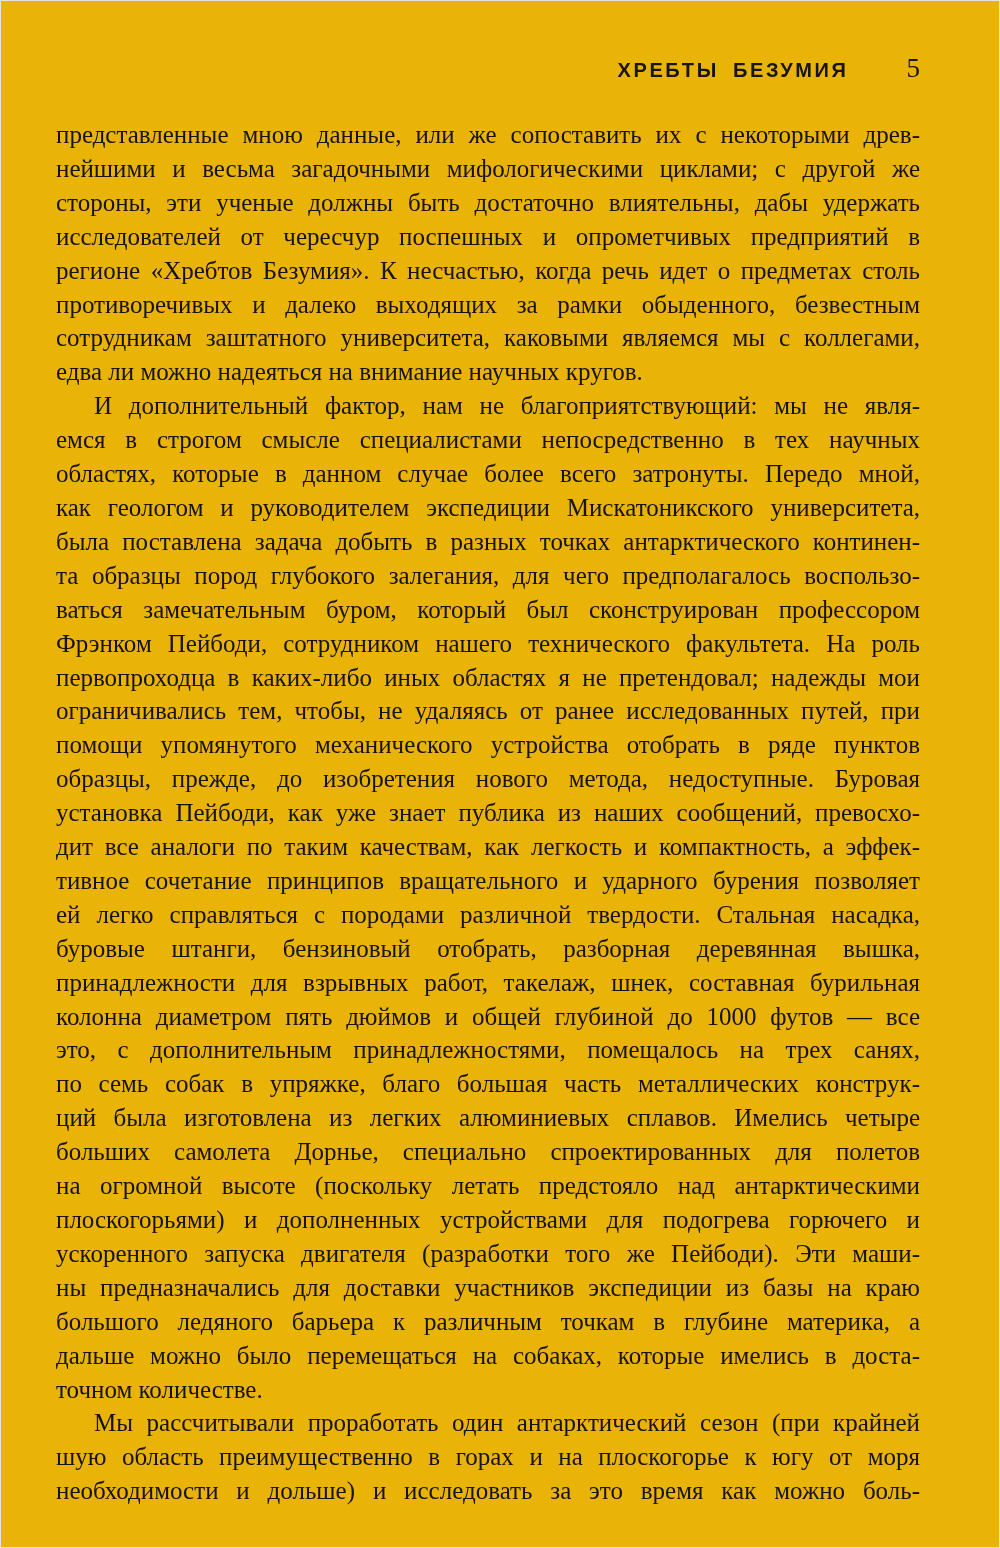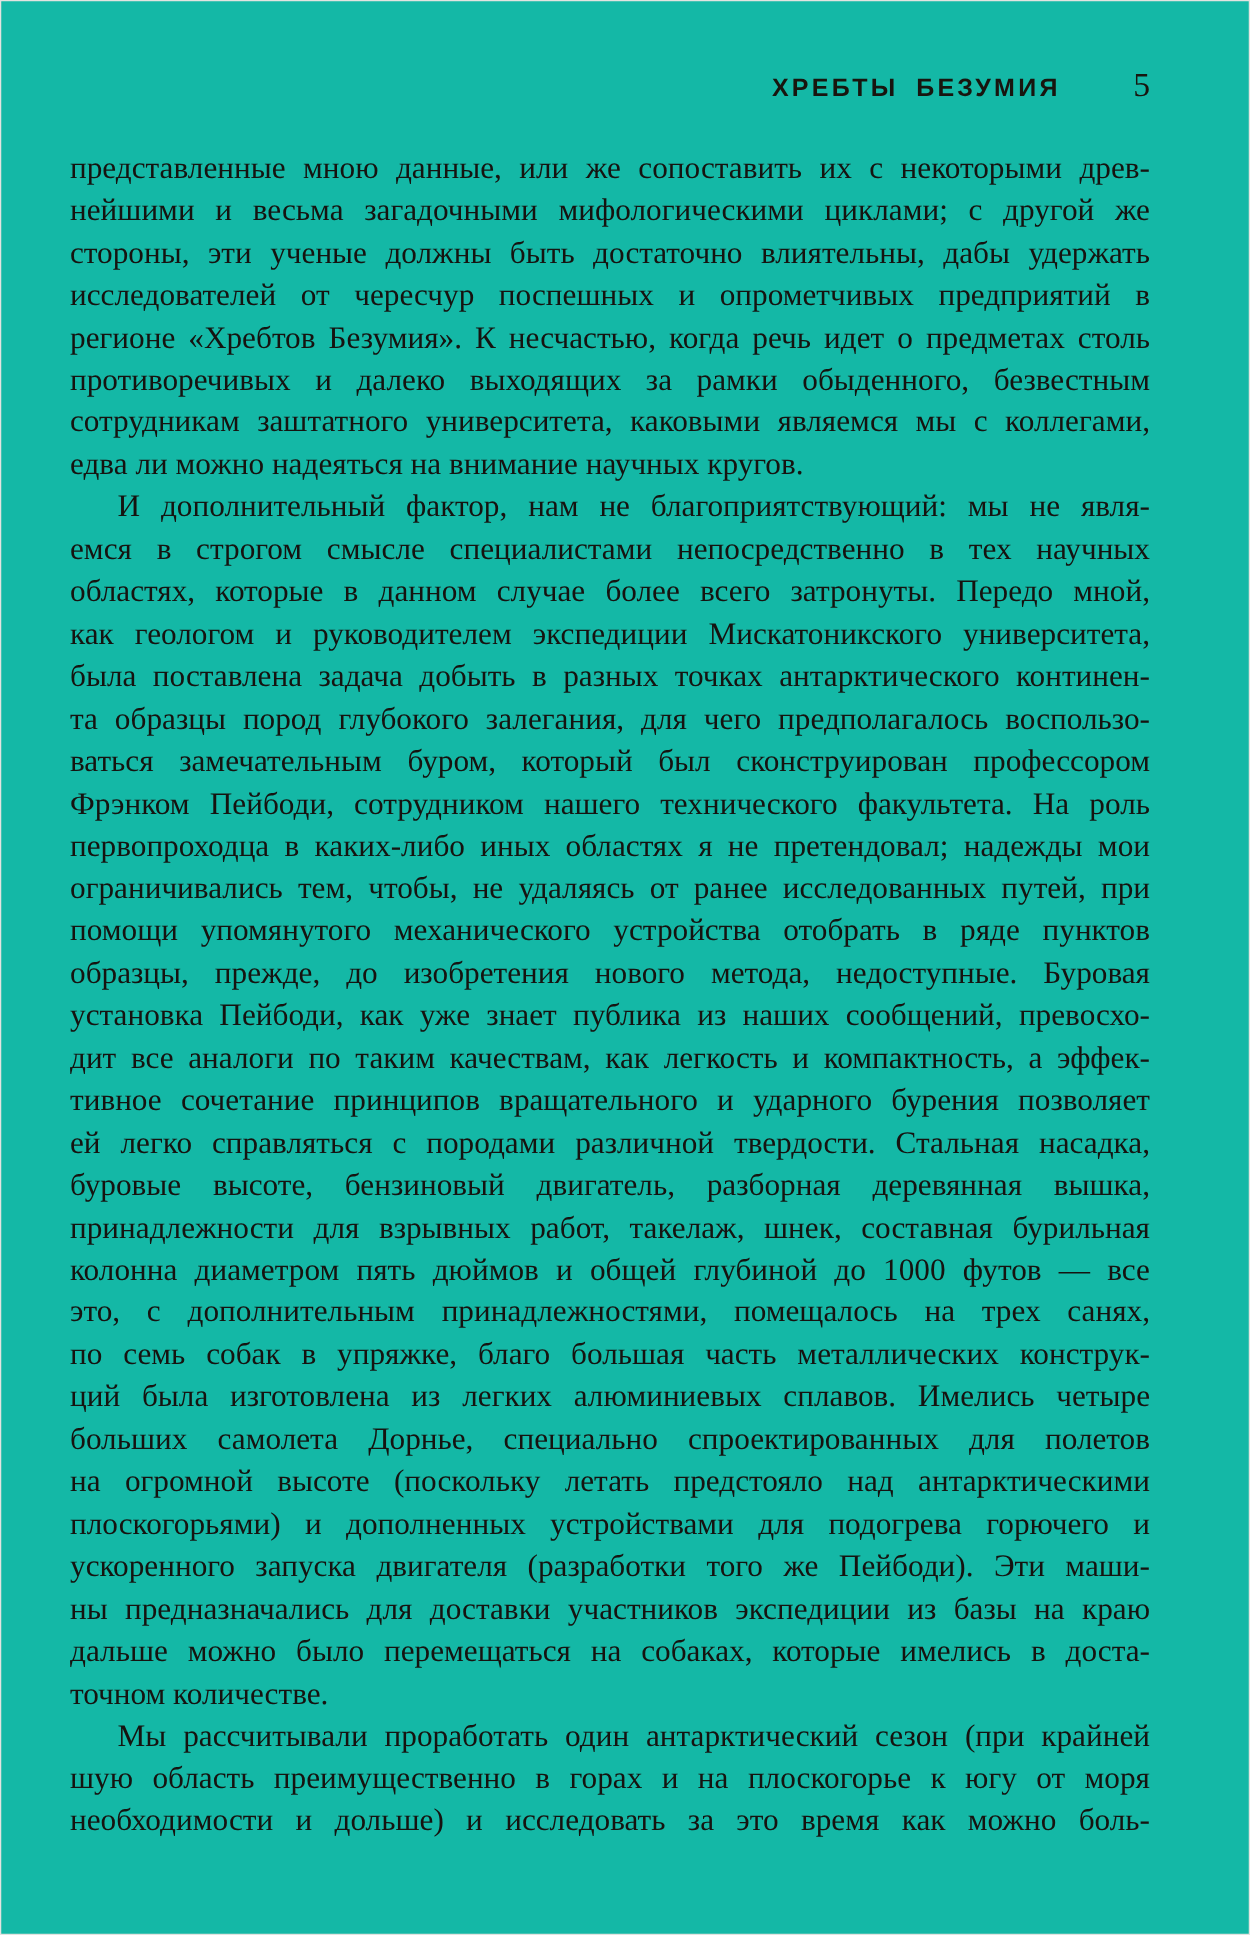--- a/index.html
+++ b/index.html
@@ -4,21 +4,21 @@
 <style>
   html, body {
     margin: 0;
     padding: 0;
     background: #ffffff;
   }
   .book-page {
     position: relative;
     width: 1000px;
     height: 1548px;
-    background: #14b8a6;
+    background: #eab308;
     box-shadow: inset 0 0 0 1px #e3e3e0;
     overflow: hidden;
     color: #141210;
   }
   .running-header {
     margin: 53px 80px 0 62px;
     display: flex;
     justify-content: flex-end;
     align-items: baseline;
     gap: 58px;
@@ -85,31 +85,32 @@
         <div class="line">ваться замечательным буром, который был сконструирован профессором</div>
         <div class="line">Фрэнком Пейбоди, сотрудником нашего технического факультета. На роль</div>
         <div class="line">первопроходца в каких-либо иных областях я не претендовал; надежды мои</div>
         <div class="line">ограничивались тем, чтобы, не удаляясь от ранее исследованных путей, при</div>
         <div class="line">помощи упомянутого механического устройства отобрать в ряде пунктов</div>
         <div class="line">образцы, прежде, до изобретения нового метода, недоступные. Буровая</div>
         <div class="line">установка Пейбоди, как уже знает публика из наших сообщений, превосхо-</div>
         <div class="line">дит все аналоги по таким качествам, как легкость и компактность, а эффек-</div>
         <div class="line">тивное сочетание принципов вращательного и ударного бурения позволяет</div>
         <div class="line">ей легко справляться с породами различной твердости. Стальная насадка,</div>
-        <div class="line">буровые высоте, бензиновый двигатель, разборная деревянная вышка,</div>
+        <div class="line">буровые штанги, бензиновый отобрать, разборная деревянная вышка,</div>
         <div class="line">принадлежности для взрывных работ, такелаж, шнек, составная бурильная</div>
         <div class="line">колонна диаметром пять дюймов и общей глубиной до 1000 футов — все</div>
         <div class="line">это, с дополнительным принадлежностями, помещалось на трех санях,</div>
         <div class="line">по семь собак в упряжке, благо большая часть металлических конструк-</div>
         <div class="line">ций была изготовлена из легких алюминиевых сплавов. Имелись четыре</div>
         <div class="line">больших самолета Дорнье, специально спроектированных для полетов</div>
         <div class="line">на огромной высоте (поскольку летать предстояло над антарктическими</div>
         <div class="line">плоскогорьями) и дополненных устройствами для подогрева горючего и</div>
         <div class="line">ускоренного запуска двигателя (разработки того же Пейбоди). Эти маши-</div>
         <div class="line">ны предназначались для доставки участников экспедиции из базы на краю</div>
+        <div class="line">большого ледяного барьера к различным точкам в глубине материка, а</div>
         <div class="line">дальше можно было перемещаться на собаках, которые имелись в доста-</div>
         <div class="line flush-left">точном количестве.</div>
       </div>
       <div class="paragraph">
         <div class="line indent">Мы рассчитывали проработать один антарктический сезон (при крайней</div>
         <div class="line">шую область преимущественно в горах и на плоскогорье к югу от моря</div>
         <div class="line">необходимости и дольше) и исследовать за это время как можно боль-</div>
       </div>
     </div>
 </div>

